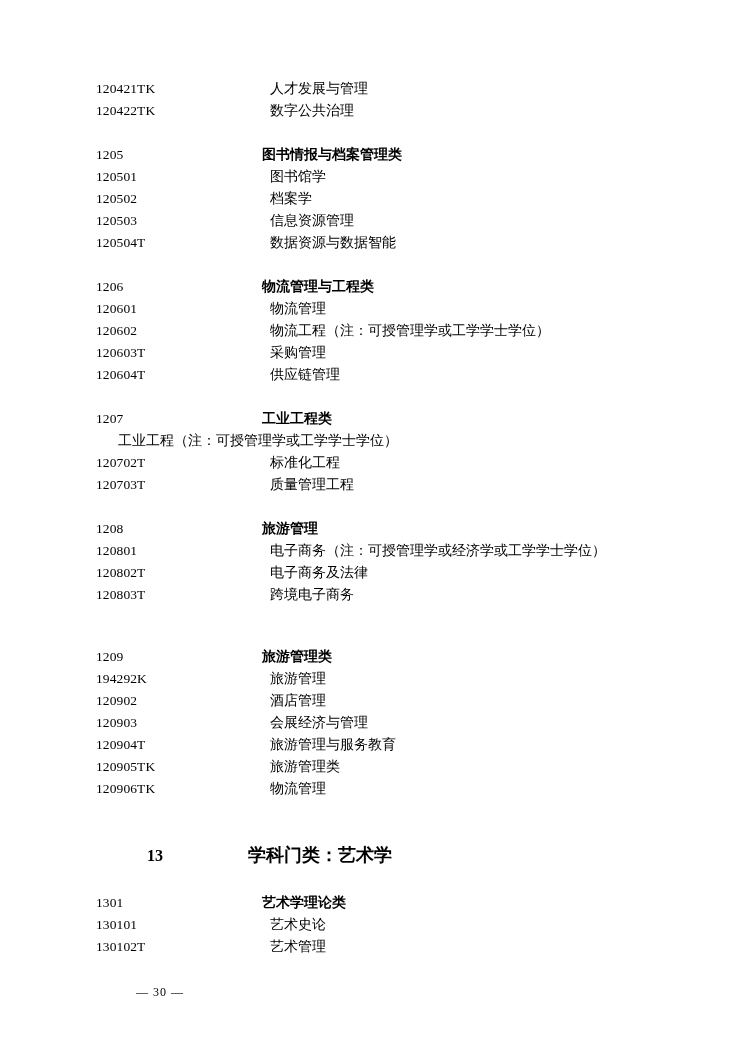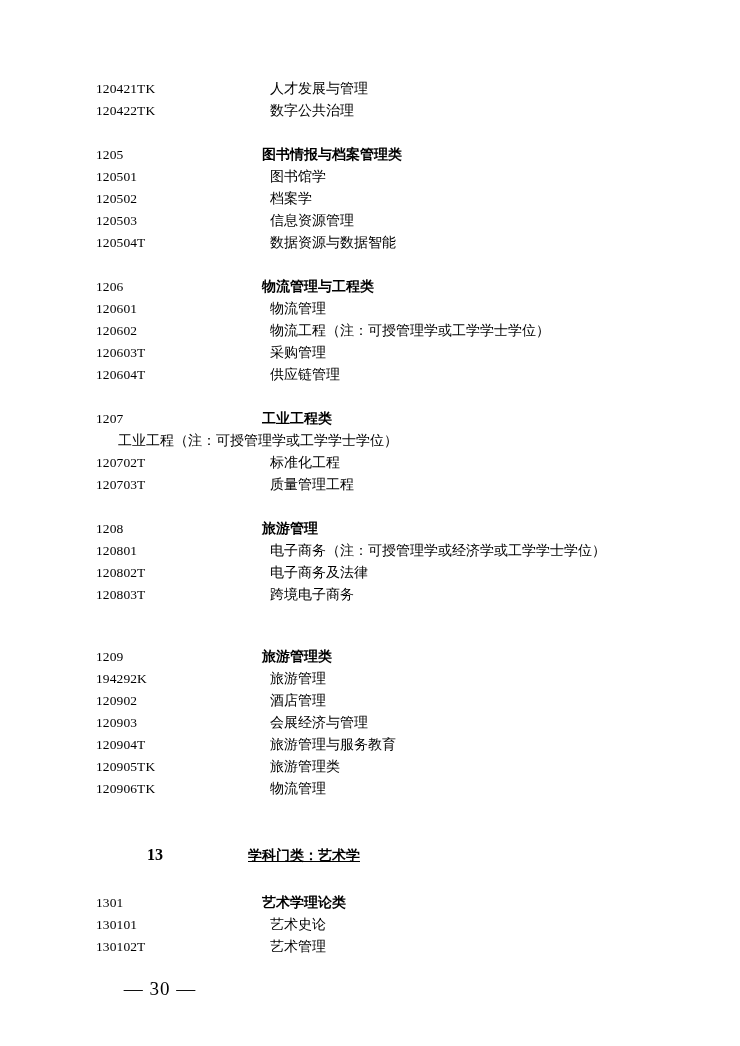--- a/index.html
+++ b/index.html
@@ -70,32 +70,31 @@
     line-height: 30px;
   }
   .section-title-row .code {
     text-align: center;
     font-size: 16px;
     font-weight: bold;
     padding-right: 34px;
     box-sizing: border-box;
   }
   .section-title-row .name {
-    font-size: 14px;
+    font-size: 18px;
     font-weight: bold;
     padding-left: 0px;
-    text-decoration: underline;
   }
   .page-footer {
     position: absolute;
     left: 0;
     right: 0;
     bottom: 46px;
     text-align: center;
-    font-size: 19px;
+    font-size: 12px;
     letter-spacing: 1px;
     padding-right: 420px;
   }
 </style>
 </head>
 <body>
 
 <div class="page">
   <div class="rows" id="rows">
       <div class="row">

